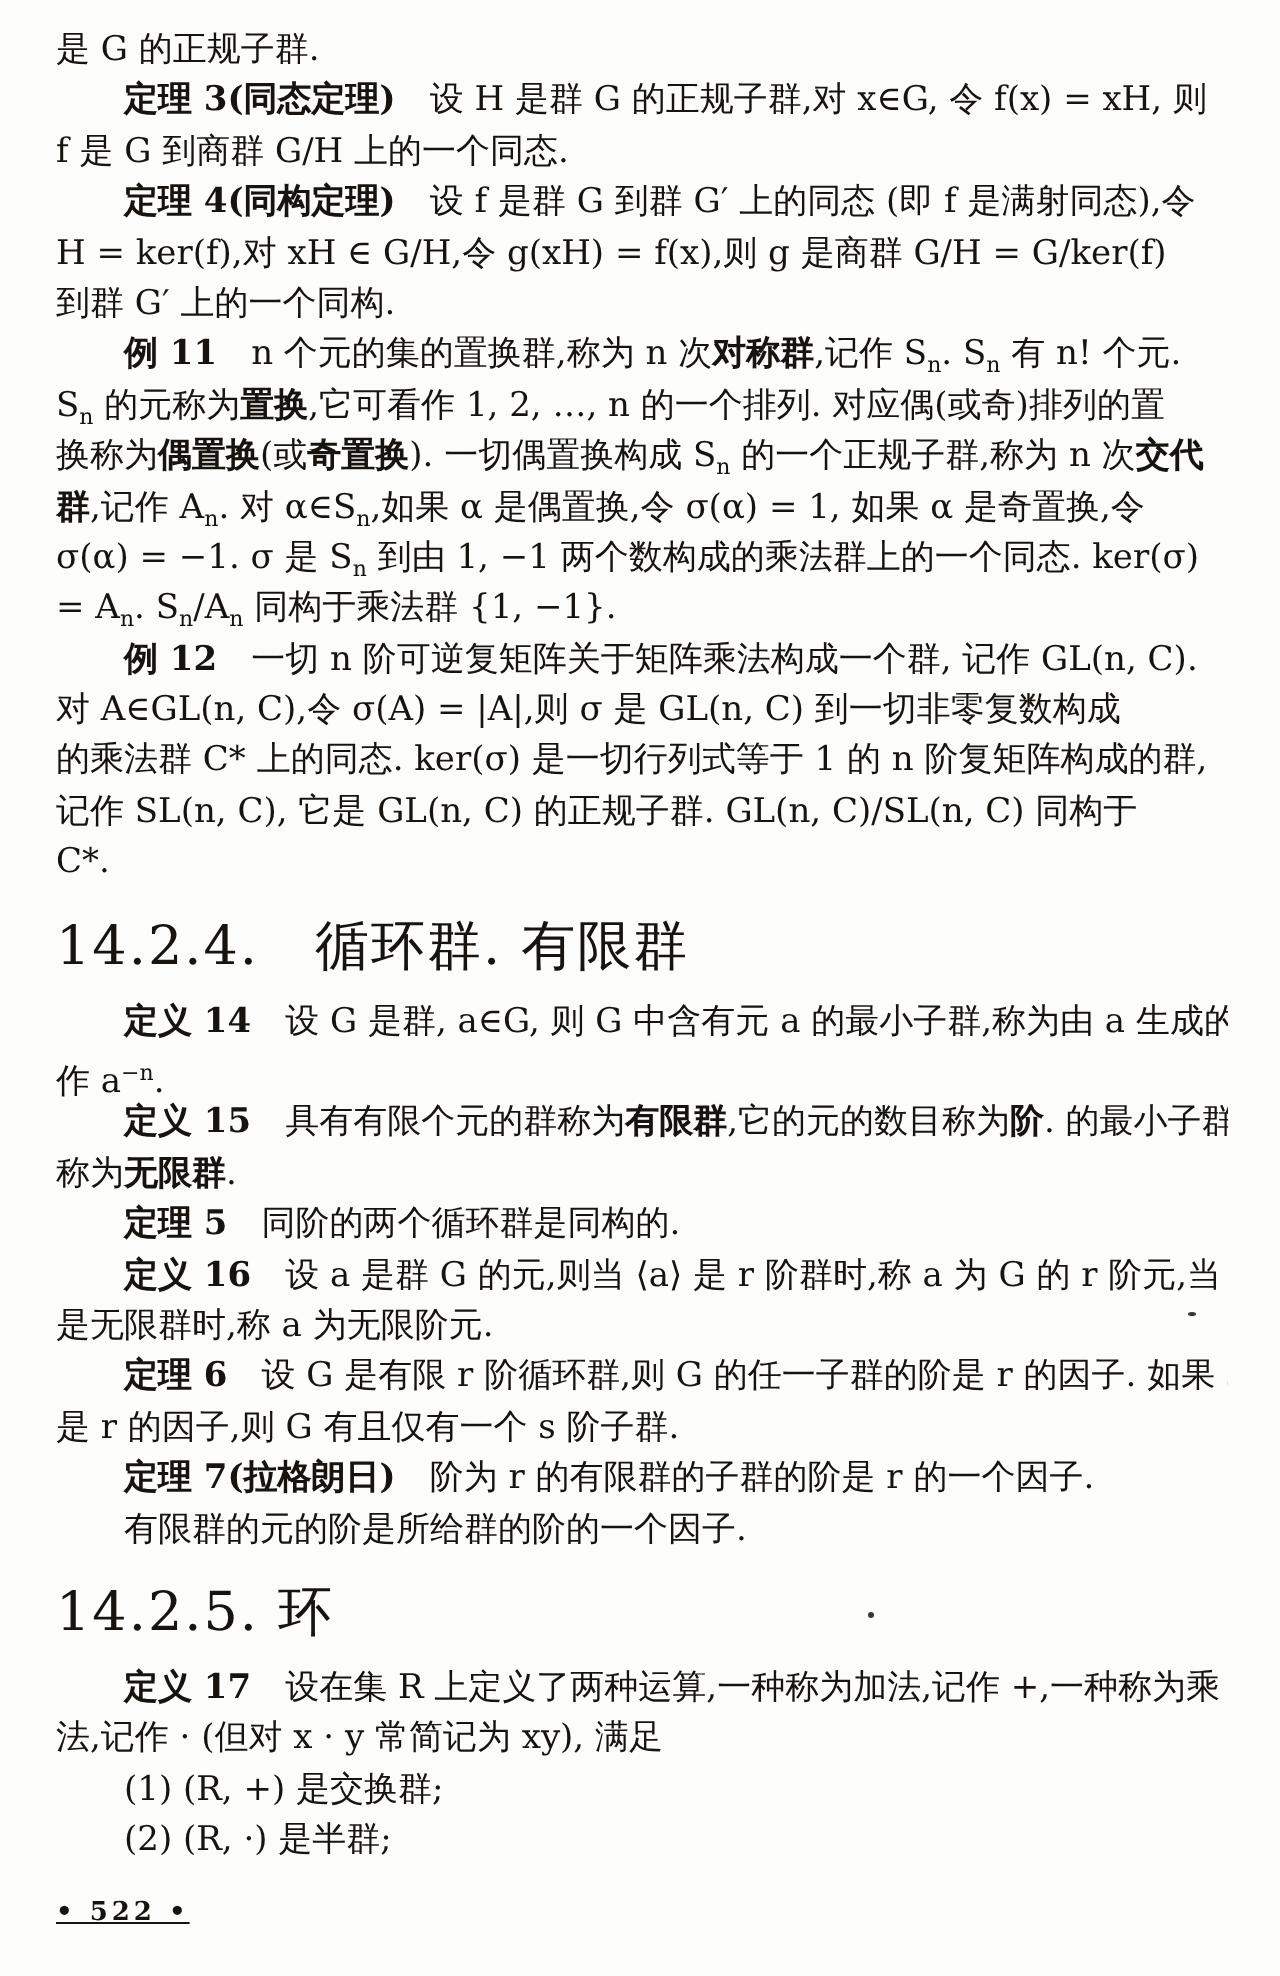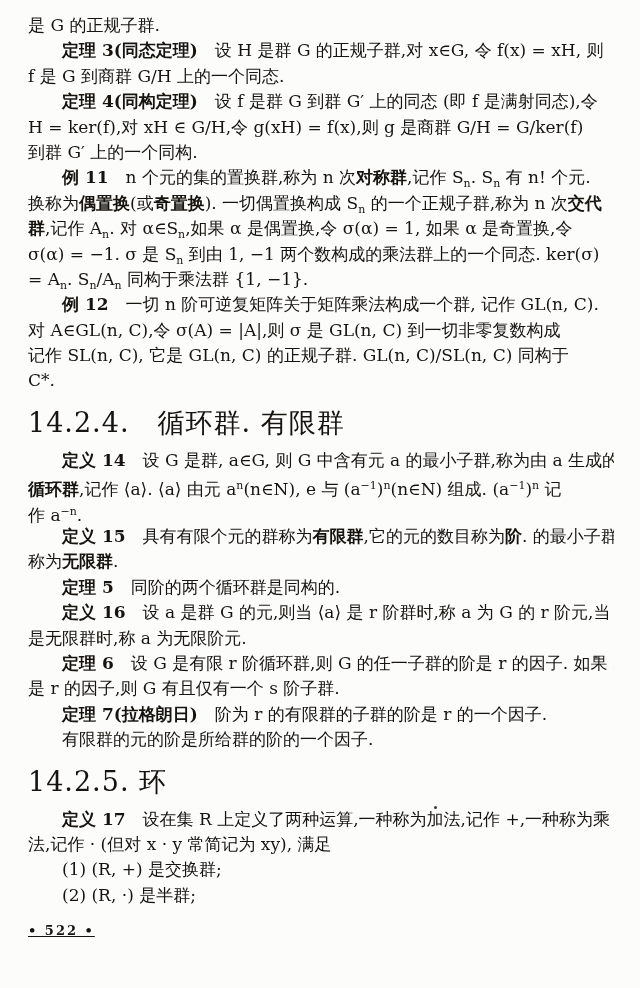--- a/index.html
+++ b/index.html
@@ -58,31 +58,32 @@
 
 <div class="page">
   <div id="lines">
       <div class="line"><span>是 G 的正规子群.</span></div>
       <div class="line indent"><span class="seg-b">定理 3(同态定理)</span><span>　设 H 是群 G 的正规子群,对 x∈G, 令 f(x) = xH, 则</span></div>
       <div class="line"><span>f 是 G 到商群 G/H 上的一个同态.</span></div>
       <div class="line indent"><span class="seg-b">定理 4(同构定理)</span><span>　设 f 是群 G 到群 G′ 上的同态 (即 f 是满射同态),令</span></div>
       <div class="line"><span>H = ker(f),对 xH ∈ G/H,令 g(xH) = f(x),则 g 是商群 G/H = G/ker(f)</span></div>
       <div class="line"><span>到群 G′ 上的一个同构.</span></div>
       <div class="line indent"><span class="seg-b">例 11</span><span>　n 个元的集的置换群,称为 n 次</span><span class="seg-b">对称群</span><span>,记作 S</span><span class="seg-sub">n</span><span>.  S</span><span class="seg-sub">n</span><span> 有 n! 个元.</span></div>
+      <div class="line"><span>S</span><span class="seg-sub">n</span><span> 的元称为</span><span class="seg-b">置换</span><span>,它可看作 1, 2, …, n 的一个排列.  对应偶(或奇)排列的置</span></div>
       <div class="line"><span>换称为</span><span class="seg-b">偶置换</span><span>(或</span><span class="seg-b">奇置换</span><span>).  一切偶置换构成 S</span><span class="seg-sub">n</span><span> 的一个正规子群,称为 n 次</span><span class="seg-b">交代</span></div>
       <div class="line"><span class="seg-b">群</span><span>,记作 A</span><span class="seg-sub">n</span><span>.  对 α∈S</span><span class="seg-sub">n</span><span>,如果 α 是偶置换,令 σ(α) = 1, 如果 α 是奇置换,令</span></div>
       <div class="line"><span>σ(α) = −1.  σ 是 S</span><span class="seg-sub">n</span><span> 到由 1, −1 两个数构成的乘法群上的一个同态.  ker(σ)</span></div>
       <div class="line"><span>= A</span><span class="seg-sub">n</span><span>.  S</span><span class="seg-sub">n</span><span>/A</span><span class="seg-sub">n</span><span> 同构于乘法群 {1, −1}.</span></div>
       <div class="line indent"><span class="seg-b">例 12</span><span>　一切 n 阶可逆复矩阵关于矩阵乘法构成一个群, 记作 GL(n, C).</span></div>
       <div class="line"><span>对 A∈GL(n, C),令 σ(A) = |A|,则 σ 是 GL(n, C) 到一切非零复数构成</span></div>
+      <div class="line"><span>的乘法群 C* 上的同态. ker(σ) 是一切行列式等于 1 的 n 阶复矩阵构成的群,</span></div>
       <div class="line"><span>记作 SL(n, C), 它是 GL(n, C) 的正规子群. GL(n, C)/SL(n, C) 同构于</span></div>
       <div class="line"><span>C*.</span></div>
       <div class="heading"><span>14.2.4.　循环群. 有限群</span></div>
       <div class="line indent"><span class="seg-b">定义 14</span><span>　设 G 是群, a∈G, 则 G 中含有元 a 的最小子群,称为由 a 生成的</span></div>
-      <div class="line"><span class="seg-b">循环群</span><span>,记作 ⟨a⟩. ⟨a⟩ 由元 a</span><span class="seg-sup">n</span><span>(n∈N), e 与 (a</span><span class="seg-sup">−1</span><span>)</span><span class="seg-sup">n</span><span>(n∈N) 组成. (a</span><span class="seg-sup">−1</span><span>)</span><span class="seg-sup">n</span><span> 记</span></div>
       <div class="line"><span>作 a</span><span class="seg-sup">−n</span><span>.</span></div>
       <div class="line indent"><span class="seg-b">定义 15</span><span>　具有有限个元的群称为</span><span class="seg-b">有限群</span><span>,它的元的数目称为</span><span class="seg-b">阶</span><span>.  的最小子群</span></div>
       <div class="line"><span>称为</span><span class="seg-b">无限群</span><span>.</span></div>
       <div class="line indent"><span class="seg-b">定理 5</span><span>　同阶的两个循环群是同构的.</span></div>
       <div class="line indent"><span class="seg-b">定义 16</span><span>　设 a 是群 G 的元,则当 ⟨a⟩ 是 r 阶群时,称 a 为 G 的 r 阶元,当 ⟨a⟩</span></div>
       <div class="line"><span>是无限群时,称 a 为无限阶元.</span></div>
       <div class="line indent"><span class="seg-b">定理 6</span><span>　设 G 是有限 r 阶循环群,则 G 的任一子群的阶是 r 的因子. 如果 s</span></div>
       <div class="line"><span>是 r 的因子,则 G 有且仅有一个 s 阶子群.</span></div>
       <div class="line indent"><span class="seg-b">定理 7(拉格朗日)</span><span>　阶为 r 的有限群的子群的阶是 r 的一个因子.</span></div>
       <div class="line indent"><span>有限群的元的阶是所给群的阶的一个因子.</span></div>

